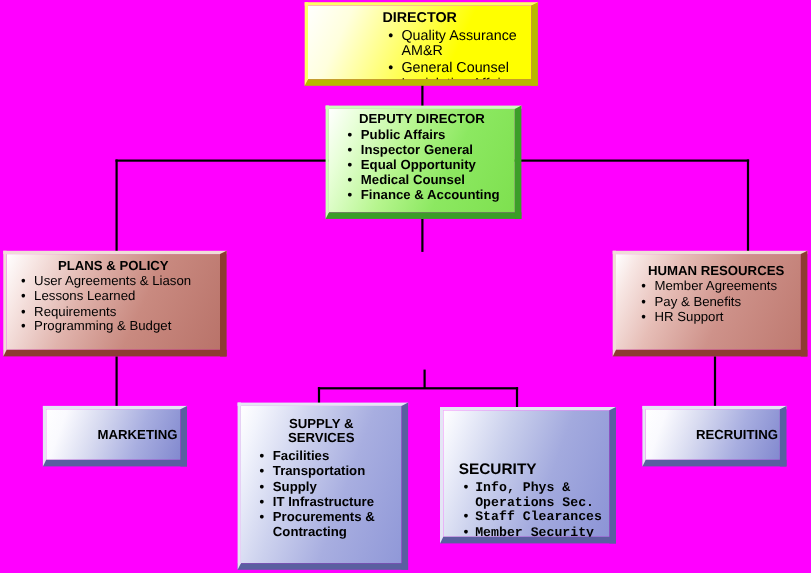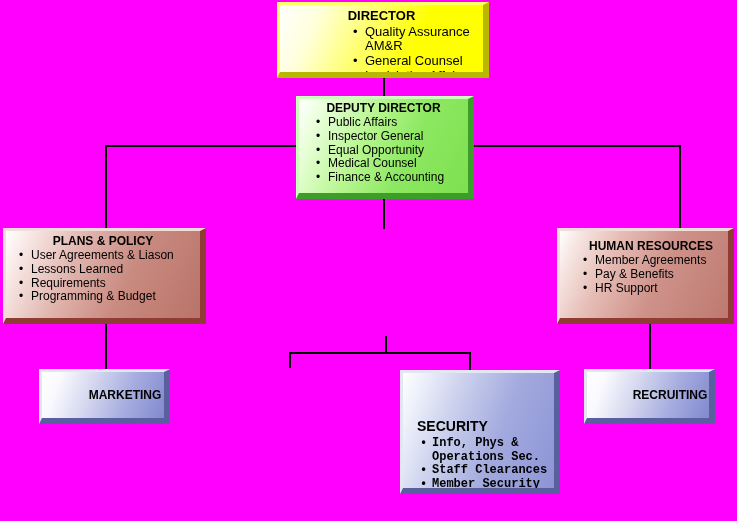--- a/index.html
+++ b/index.html
@@ -75,21 +75,21 @@
   
   #deputy {
     left: 296px; top: 96px; width: 178px; height: 103px;
     border-left: 3px solid #CCFFBB;
     border-top: 3px solid #CCFFBB;
     border-right: 6px solid #3B9E28;
     border-bottom: 6px solid #3B9E28;
     background: linear-gradient(115deg,#FFFFFF 0%,#E8FFD8 14%,#B6F58E 40%,#8CE861 64%,#7EE04F 100%);
   }
   #deputy .title { font-size: 12px; padding: 3px 0 1px 0; }
-  #deputy ul { font-size: 12px; padding-left: 16px; }
+  #deputy ul { font-size: 12px; padding-left: 16px; font-weight: bold; }
 
   
   .red {
     border-left: 3px solid #F0DCD8;
     border-top: 3px solid #F0DCD8;
     border-right: 6px solid #8E3C34;
     border-bottom: 6px solid #8E3C34;
   }
   #plans {
     left: 3px; top: 228px; width: 203px; height: 96px;
@@ -203,20 +203,31 @@
       <li>Member Agreements</li>
       <li>Pay &amp; Benefits</li>
       <li>HR Support</li>
     </ul>
   </div>
 
   <div class="box blue" id="marketing">
     <div class="title">MARKETING</div>
   </div>
 
+  <div class="box blue" id="supply">
+    <div class="title">SUPPLY &amp;
+SERVICES</div>
+    <ul>
+      <li>Facilities</li>
+      <li>Transportation</li>
+      <li>Supply</li>
+      <li>IT Infrastructure</li>
+      <li>Procurements &amp; Contracting</li>
+    </ul>
+  </div>
 
   <div class="box blue" id="security">
     <div class="title">SECURITY</div>
     <ul>
       <li>Info, Phys &amp; Operations Sec.</li>
       <li>Staff Clearances</li>
       <li>Member Security Screening</li>
     </ul>
   </div>
 

